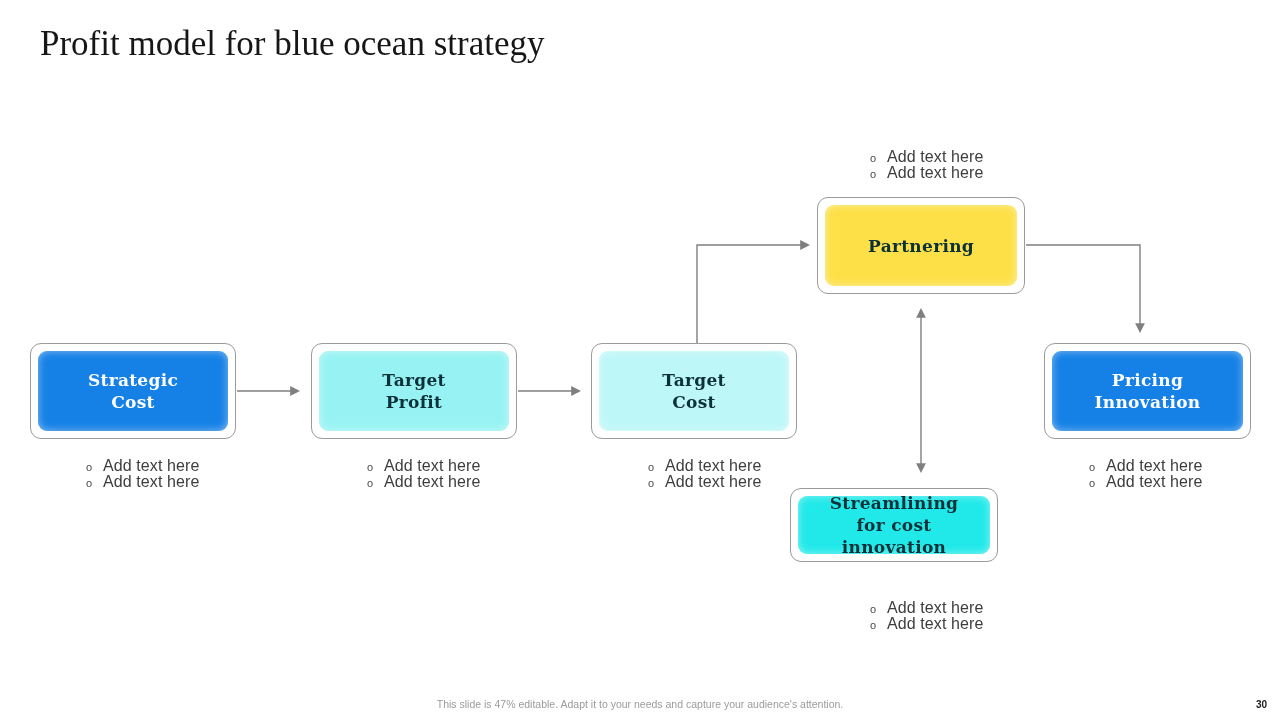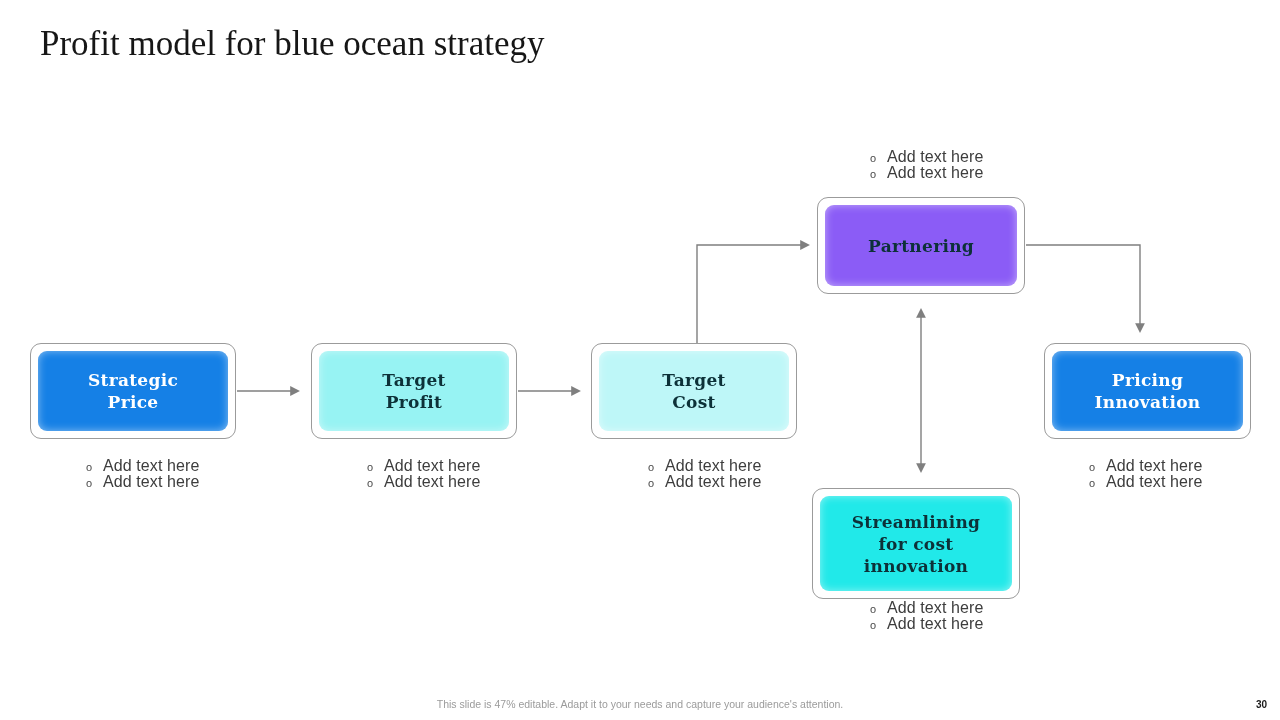--- a/index.html
+++ b/index.html
@@ -48,21 +48,21 @@
   .page-number {
     position: absolute; right: 13px; top: 699px;
     font-size: 10px; font-weight: bold; color: #1A1A1A;
   }
 
   
   #node-strategic-price     { left: 30px;   top: 343px; width: 206px; height: 96px; }
   #node-target-profit       { left: 311px;  top: 343px; width: 206px; height: 96px; }
   #node-target-cost         { left: 591px;  top: 343px; width: 206px; height: 96px; }
   #node-partnering          { left: 817px;  top: 197px; width: 208px; height: 97px; }
-  #node-streamlining        { left: 812px;  top: 488px; width: 208px; height: 111px; }
+  #node-streamlining        { left: 790px;  top: 488px; width: 208px; height: 74px; }
   #node-pricing-innovation  { left: 1044px; top: 343px; width: 207px; height: 96px; text-decoration: underline; }
 
   
   #bullets-strategic-price    { left: 86px;   top: 457px; }
   #bullets-target-profit      { left: 367px;  top: 457px; }
   #bullets-target-cost        { left: 648px;  top: 457px; }
   #bullets-partnering         { left: 870px;  top: 148px; }
   #bullets-streamlining       { left: 870px;  top: 599px; }
   #bullets-pricing-innovation { left: 1089px; top: 457px; }
 </style>
@@ -82,21 +82,21 @@
     <path d="M237,391 H298" fill="none" stroke="#7F7F7F" stroke-width="1.4" marker-end="url(#arr)"></path>
     <path d="M518,391 H579" fill="none" stroke="#7F7F7F" stroke-width="1.4" marker-end="url(#arr)"></path>
     <path d="M697,343 V245 H808" fill="none" stroke="#7F7F7F" stroke-width="1.4" marker-end="url(#arr)"></path>
     <path d="M1026,245 H1140 V331" fill="none" stroke="#7F7F7F" stroke-width="1.4" marker-end="url(#arr)"></path>
     <path d="M921,310 V471" fill="none" stroke="#7F7F7F" stroke-width="1.4" marker-start="url(#arr)" marker-end="url(#arr)"></path>
   </svg>
 
   <div class="node" id="node-strategic-price">
     <div class="node-inner" style="background: rgb(21, 128, 230);">
       <span class="node-label" style="color: rgb(255, 255, 255);">Strategic
-Price</span>
+Cost</span>
     </div>
   </div>
   <ul class="bullets" id="bullets-strategic-price">
     <li>
       <span class="bullet-marker">o</span>
       <span class="bullet-label">Add text here</span>
     </li>
     <li>
       <span class="bullet-marker">o</span>
       <span class="bullet-label">Add text here</span>
@@ -141,21 +141,21 @@
     <li>
       <span class="bullet-marker">o</span>
       <span class="bullet-label">Add text here</span>
     </li>
     <li>
       <span class="bullet-marker">o</span>
       <span class="bullet-label">Add text here</span>
     </li>
   </ul>
   <div class="node" id="node-partnering">
-    <div class="node-inner" style="background: #8b5cf6;">
+    <div class="node-inner" style="background: #fde047;">
       <span class="node-label" style="color: rgb(13, 49, 56);">Partnering</span>
     </div>
   </div>
 
   <div class="node" id="node-streamlining">
     <div class="node-inner" style="background: rgb(33, 233, 233);">
       <span class="node-label" style="color: rgb(13, 49, 56);">Streamlining
 for cost
 innovation</span>
     </div>

